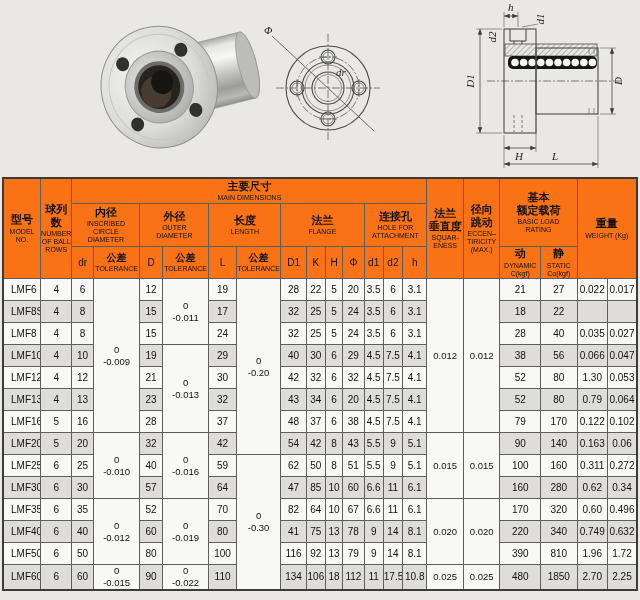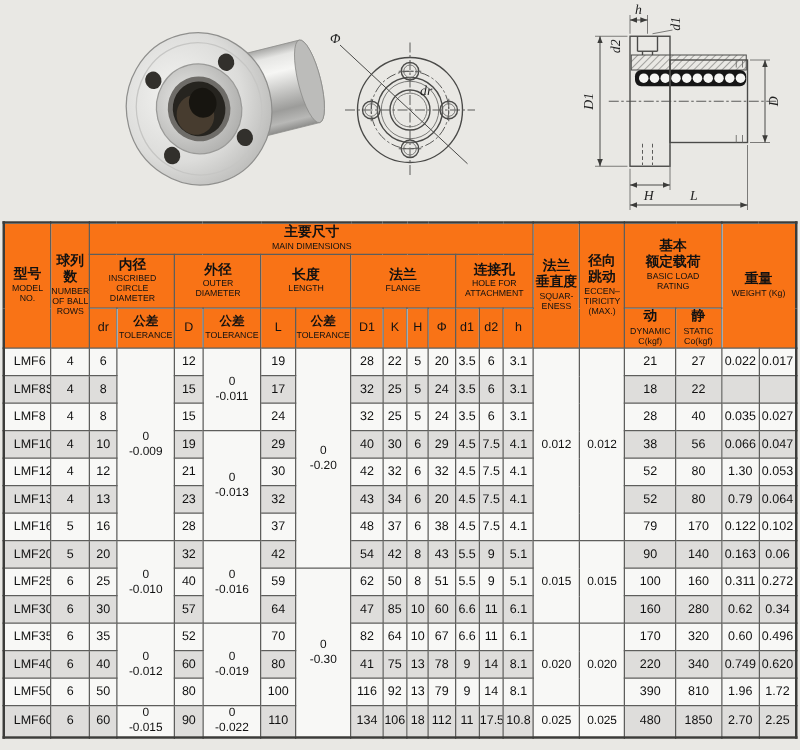--- a/index.html
+++ b/index.html
@@ -550,21 +550,21 @@
         <td>41</td>
         <td>75</td>
         <td>13</td>
         <td>78</td>
         <td>9</td>
         <td>14</td>
         <td>8.1</td>
         <td>220</td>
         <td>340</td>
         <td>0.749</td>
-        <td>0.620</td>
+        <td>0.632</td>
       </tr>
       <tr>
         <td class="model">LMF50</td>
         <td>6</td>
         <td>50</td>
         <td>80</td>
         <td>100</td>
         <td>116</td>
         <td>92</td>
         <td>13</td>

